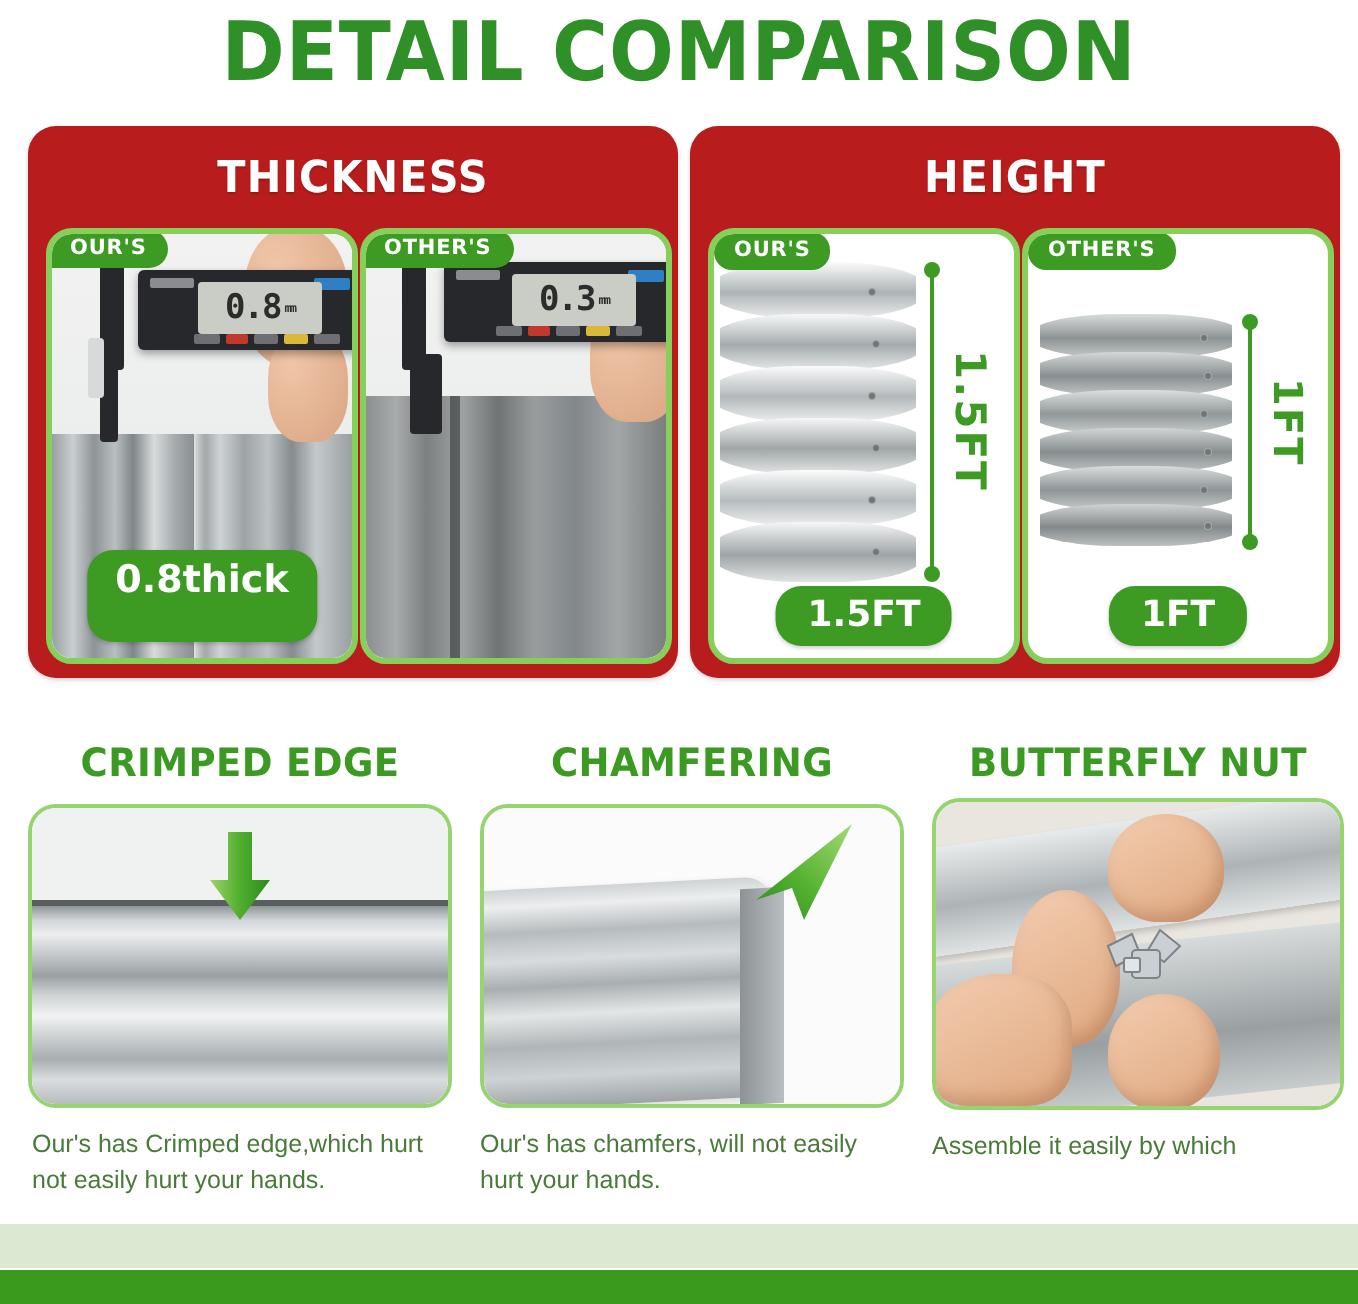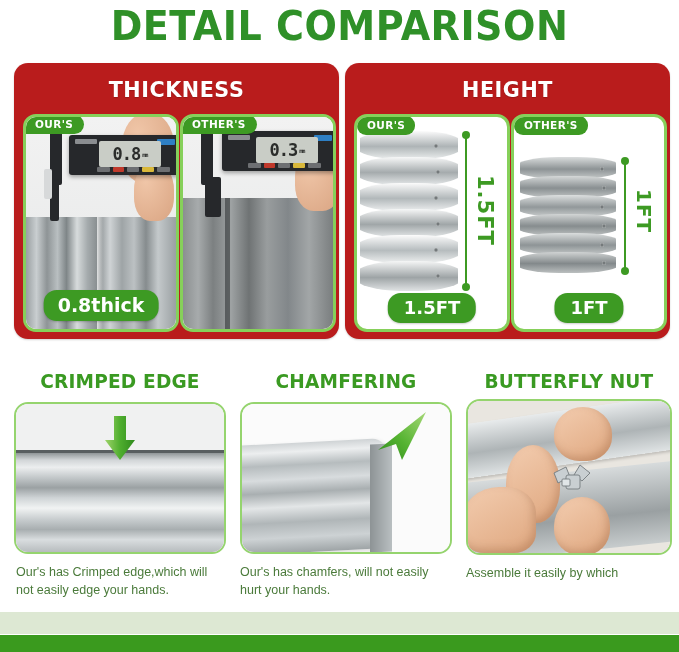--- a/index.html
+++ b/index.html
@@ -127,21 +127,21 @@
     position:absolute;z-index:7;
     background:#3d9a23;color:#fff;
     border-radius:13px;
     font-weight:bold;
     font-family:"DejaVu Sans", sans-serif;
     text-align:center;
     box-shadow:0 1px 2px rgba(0,0,0,.2);
   }
   .badge-thick{
     left:50%;transform:translateX(-50%);
-    bottom:8px;padding:4px 14px 5px;font-size:19px;white-space:nowrap;
+    bottom:8px;padding:4px 14px 20px;font-size:19px;white-space:nowrap;
   }
   .badge-ht{
     left:50%;transform:translateX(-50%);
     bottom:6px;padding:4px 16px 5px;font-size:18px;white-space:nowrap;
   }
 
   
   .coil{
     position:absolute;
     border-radius:4px;
@@ -403,21 +403,21 @@
         <defs>
           <linearGradient id="gA" x1="0" y1="0" x2="1" y2="0">
             <stop offset="0%" stop-color="#9ed36a"></stop>
             <stop offset="50%" stop-color="#4fae2e"></stop>
             <stop offset="100%" stop-color="#2f8a1c"></stop>
           </linearGradient>
         </defs>
         <path d="M14 0 h12 v24 h9 L20 44 L5 24 h9 Z" fill="url(#gA)"></path>
       </svg>
     </div>
-    <div class="caption">Our's has  Crimped edge,which will not easily edge your hands.</div>
+    <div class="caption">Our's has  Crimped edge,which hurt not easily hurt your hands.</div>
   </div>
 
   <div class="feature" id="feat-chamfer">
     <div class="feat-title">CHAMFERING</div>
     <div class="feat-box">
       <div class="cham-bg"></div>
       <div class="cham-bar"></div>
       <div class="cham-face"></div>
       <svg class="arrow-diag" viewBox="0 0 56 52">
         <defs>

